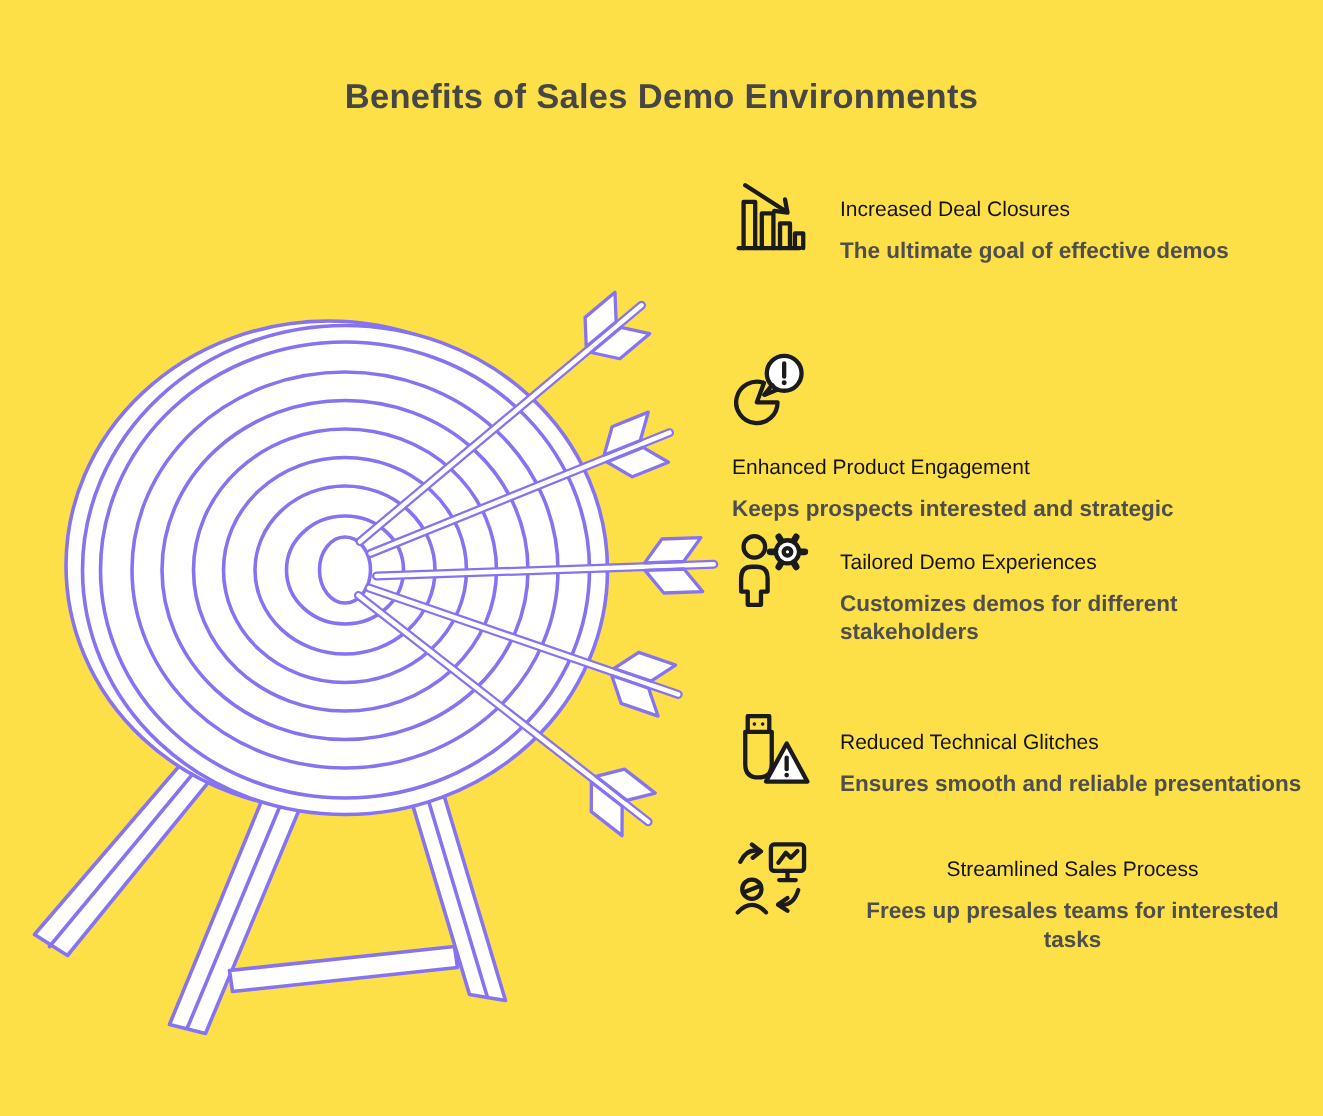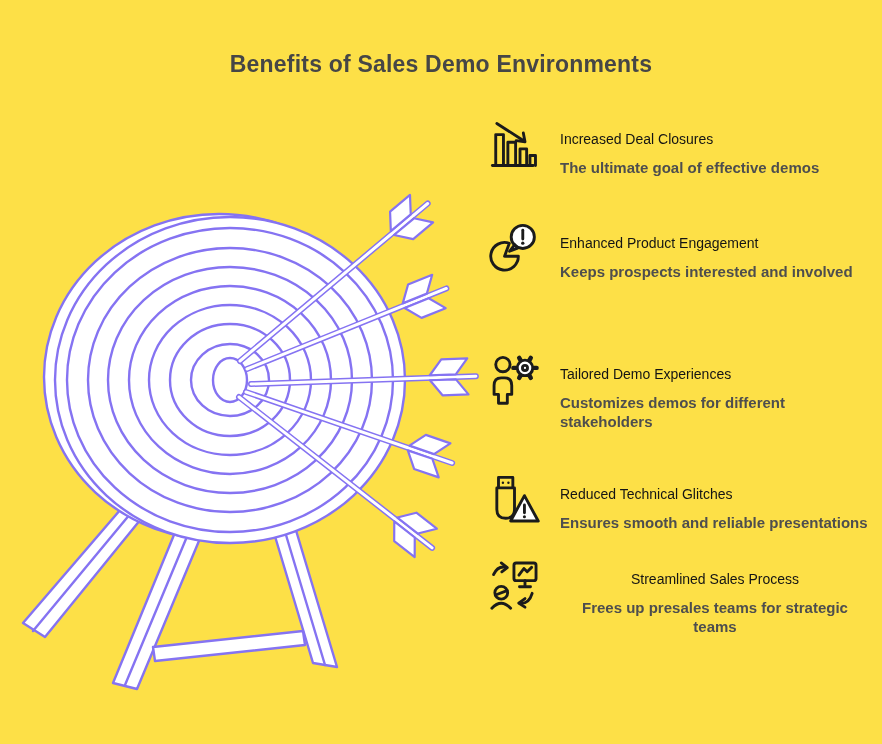--- a/index.html
+++ b/index.html
@@ -14,21 +14,21 @@
     color:#464646;letter-spacing:.2px;
   }
   .target-wrap{position:absolute;left:15px;top:195px;width:460px;height:515px;}
   .target-wrap svg{overflow:visible;display:block;}
   .benefit{position:absolute;left:488px;display:flex;align-items:flex-start;width:394px;}
   .benefit .icon-box{width:56px;height:56px;flex:none;margin-right:16px;}
   .benefit .icon-box svg{width:53px;height:53px;display:block;overflow:visible;}
   .benefit .text{padding-top:13px;}
   .benefit h2{margin:0;font-size:14px;font-weight:400;color:#141414;line-height:1.2;white-space:nowrap;}
   .benefit p{margin:10px 0 0;font-size:15px;color:#4e4e4e;line-height:1.3;max-width:310px;font-weight:bold;}
-  .b1{top:118px;} .b2{top:222px;} .b3{top:353px;} .b4{top:473px;} .b5{top:558px;text-align:center;}
+  .b1{top:118px;} .b2{top:234px;flex-direction:column;} .b3{top:353px;} .b4{top:473px;} .b5{top:558px;text-align:center;}
   .ic{stroke:#1b1b1b;fill:none;stroke-width:2.6;stroke-linecap:round;stroke-linejoin:round;}
   .icf{stroke:#1b1b1b;fill:#ffffff;stroke-width:2.6;stroke-linecap:round;stroke-linejoin:round;}
   .icd{fill:#1b1b1b;stroke:none;}
 </style>
 </head>
 <body>
 
 <div class="canvas">
 
   <h1 class="title">Benefits of Sales Demo Environments</h1>
@@ -126,21 +126,21 @@
       <svg viewBox="0 0 48 48">
         <path class="ic" d="M15 31 L27.5 31 A12.5 12.5 0 1 1 19.3 19.3 Z"></path>
         <circle class="icf" cx="31.5" cy="13.5" r="10.5"></circle>
         <path class="icf" d="M24.2 20.5 L19.5 26.5 L26.8 23.6 Z"></path>
         <path class="ic" d="M31.5 7.5 V15.5"></path>
         <circle class="icd" cx="31.5" cy="19.2" r="1.5"></circle>
       </svg>
     </div>
     <div class="text">
       <h2>Enhanced Product Engagement</h2>
-      <p>Keeps prospects interested and involved</p>
+      <p>Keeps prospects interested and strategic</p>
     </div>
   </div>
 
   <div class="benefit b4">
     <div class="icon-box">
       <svg viewBox="0 0 48 48">
         <rect class="ic" x="9.5" y="4" width="13" height="9.5"></rect>
         <circle class="icd" cx="13.5" cy="8.8" r="1.1"></circle>
         <circle class="icd" cx="18.5" cy="8.8" r="1.1"></circle>
         <path class="ic" d="M8 13.5 V33 Q8 41 16 41 Q24 41 24 33 V13.5"></path>
@@ -188,17 +188,17 @@
         <path class="ic" d="M33.5 20.5 V26 M28.5 26 H38.5"></path>
         <circle class="ic" cx="12" cy="31.5" r="5.8"></circle>
         <path class="ic" d="M6.8 33.5 L17.2 29.5"></path>
         <path class="ic" d="M3.5 45.5 Q12 36.5 20.5 45.5"></path>
         <path class="ic" d="M40 32 Q37 42 28.5 41"></path>
         <path class="ic" d="M33.5 44.5 L27.8 40.8 L33.5 36.8"></path>
       </svg>
     </div>
     <div class="text">
       <h2>Streamlined Sales Process</h2>
-      <p>Frees up presales teams for strategic teams</p>
+      <p>Frees up presales teams for interested tasks</p>
     </div>
   </div>
 
 </div>
 
 </body></html>

